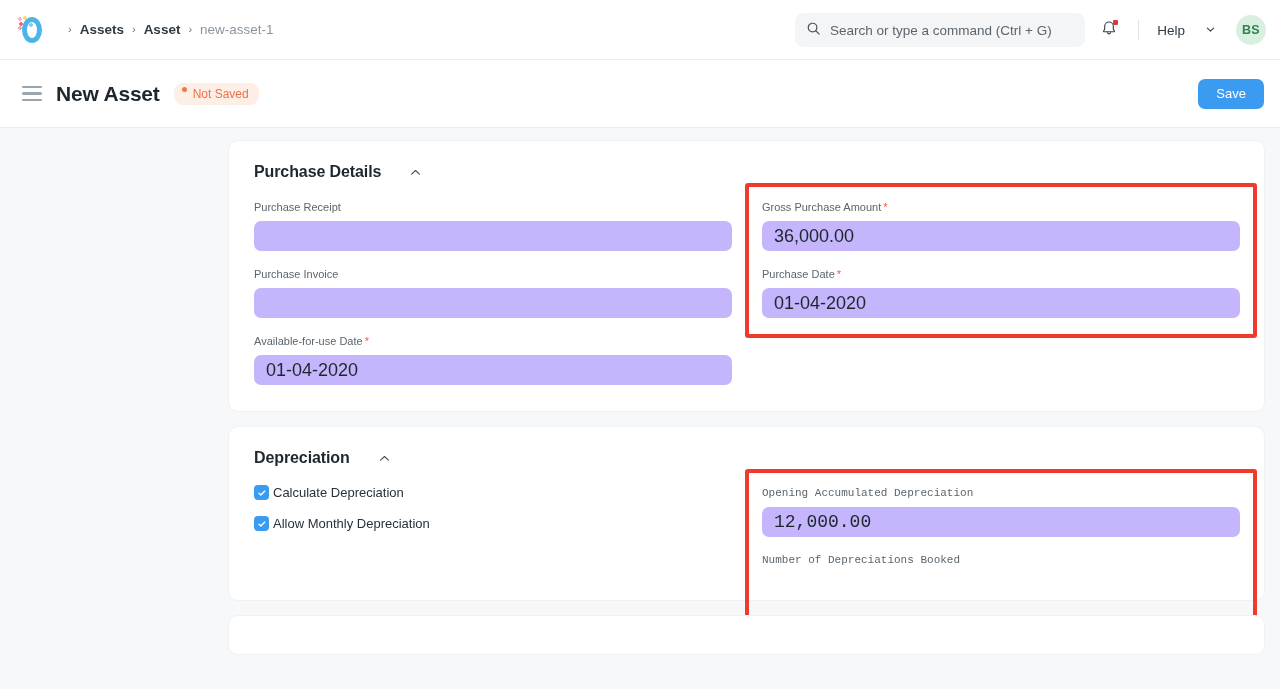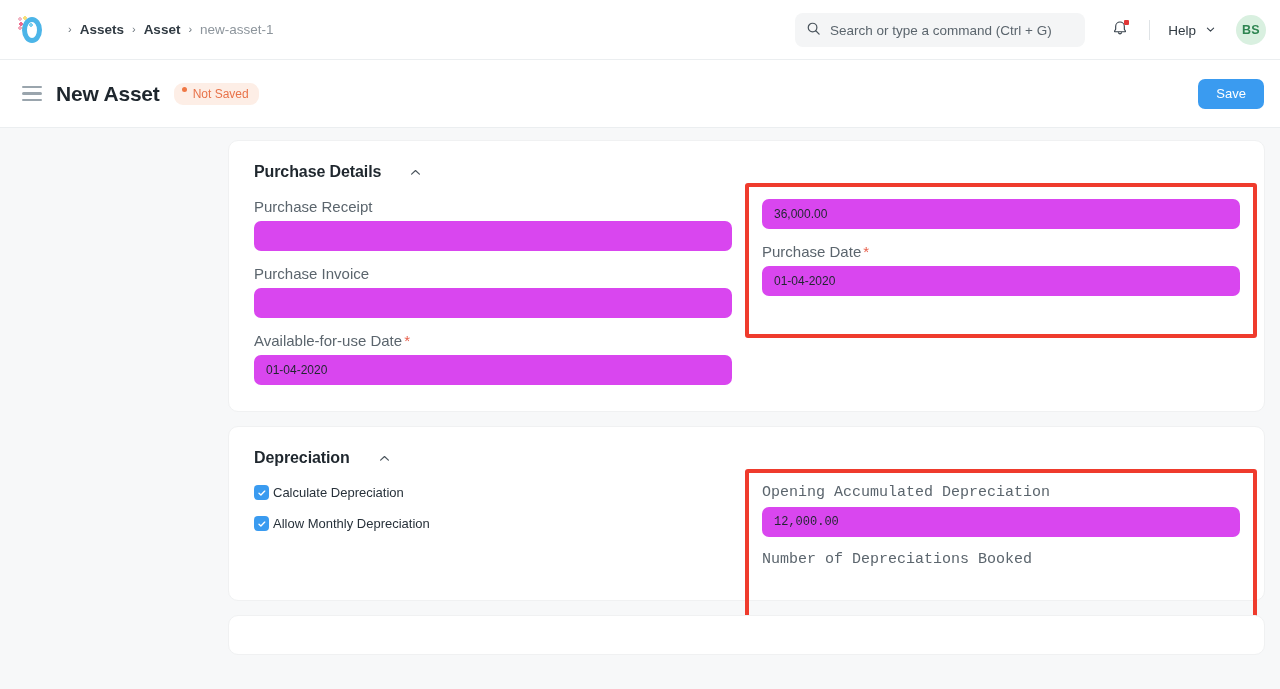--- a/index.html
+++ b/index.html
@@ -131,21 +131,21 @@
   }
   .nav-divider {
     width: 1px;
     height: 20px;
     background: #dfe3e6;
     margin: 0 12px;
   }
   .help-btn {
     display: flex;
     align-items: center;
-    gap: 9px;
+    gap: 20px;
     font-size: 13.5px;
     color: #303a42;
     cursor: pointer;
     padding: 5px 6px;
     border-radius: 6px;
     text-align: right;
   }
   .avatar {
     width: 30px; height: 30px;
     border-radius: 50%;
@@ -267,36 +267,36 @@
 
   .cols {
     display: flex;
     gap: 30px;
   }
   .col { width: 478px; flex: 0 0 478px; }
 
   .field { margin-bottom: 15px; }
   .field:last-child { margin-bottom: 0; }
   .field-label {
-    font-size: 15px;
+    font-size: 11px;
     color: #5b656d;
     margin-bottom: 6px;
     display: block;
     line-height: 16px;
   }
   .req { color: #e8604c; margin-left: 2px; }
   .field-input {
     height: 30px;
-    background: #d946ef;
+    background: #c4b5fd;
     border: 1px solid transparent;
     border-radius: 7px;
     display: flex;
     align-items: center;
     padding: 0 11px;
-    font-size: 12px;
+    font-size: 18px;
     color: #1f272e;
     cursor: text;
   }
 
   
   .annot {
     position: absolute;
     border: 4px solid #ef3b2d;
     border-radius: 3px;
     pointer-events: none;
@@ -431,20 +431,23 @@
             <span>Available-for-use Date</span><span class="req">*</span>
           </label>
           <div class="field-input">01-04-2020</div>
         </div>
       </div>
 
       <div class="col" style="position:relative;">
         <div class="annot" id="annot-purchase" style="border-color: rgb(239, 59, 45); left: -17px; top: -16px; width: 512px; height: 155px;"></div>
 
         <div class="field">
+          <label class="field-label">
+            <span>Gross Purchase Amount</span><span class="req">*</span>
+          </label>
           <div class="field-input">36,000.00</div>
         </div>
 
         <div class="field">
           <label class="field-label">
             <span>Purchase Date</span><span class="req">*</span>
           </label>
           <div class="field-input">01-04-2020</div>
         </div>
       </div>

